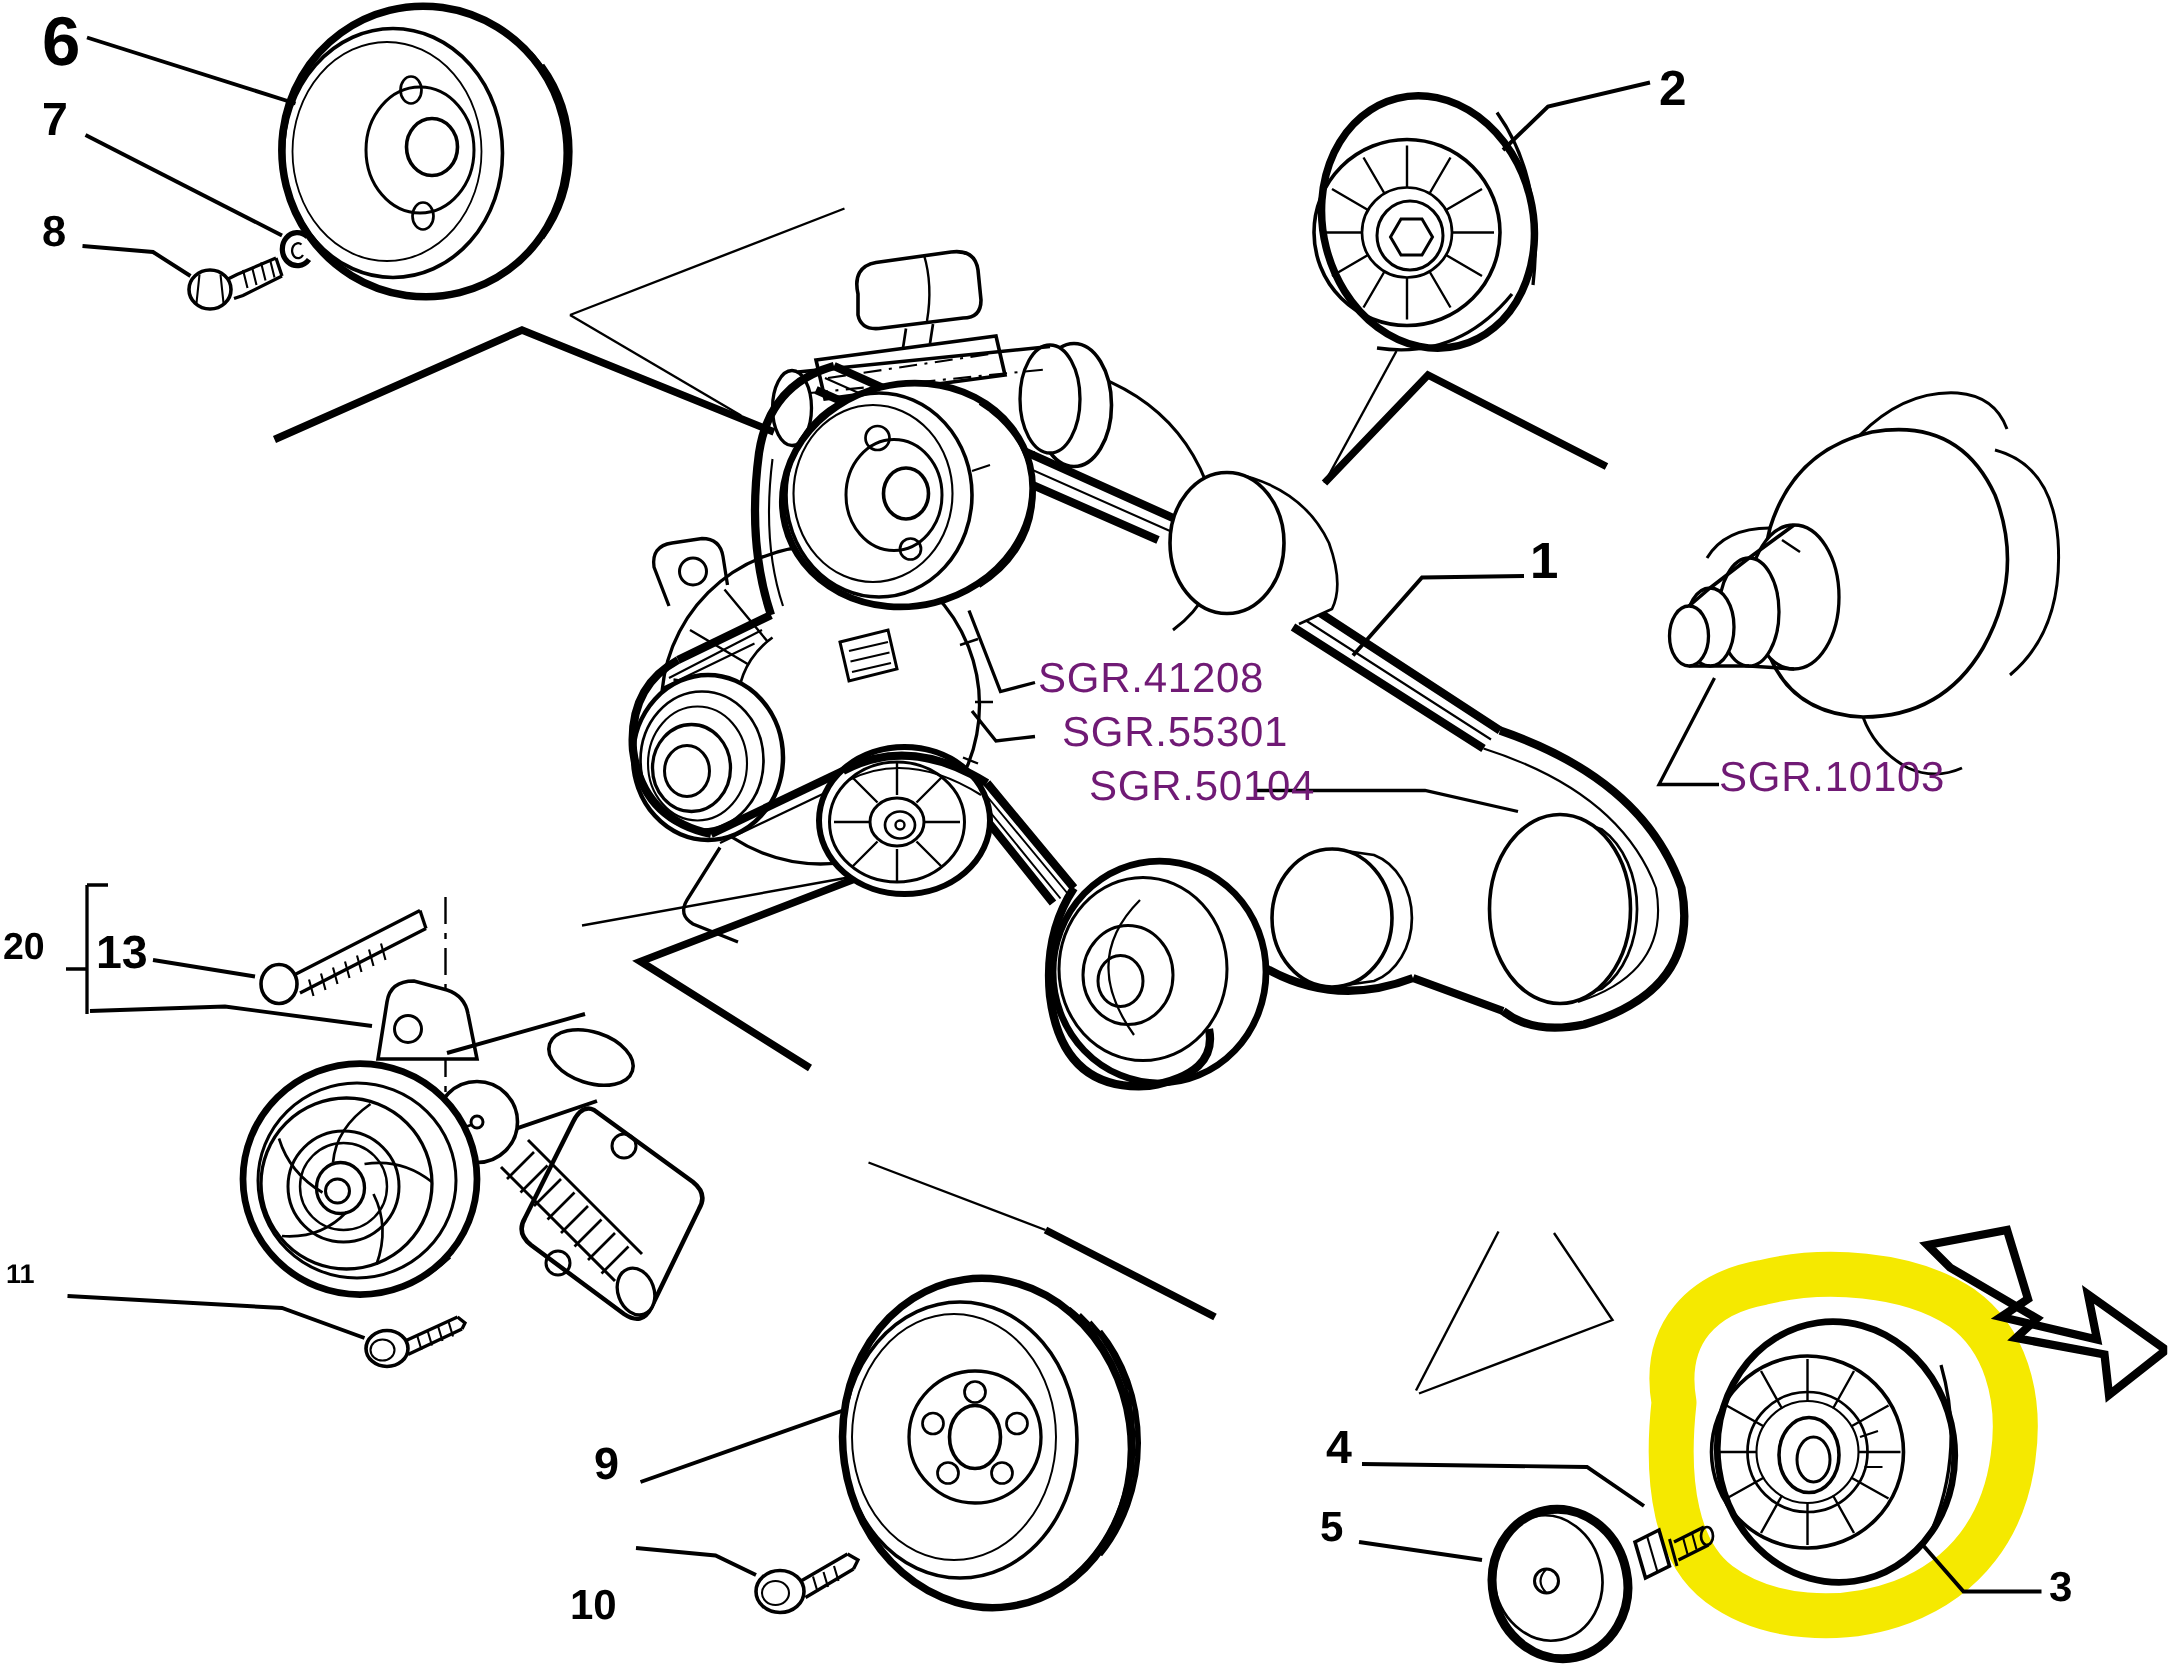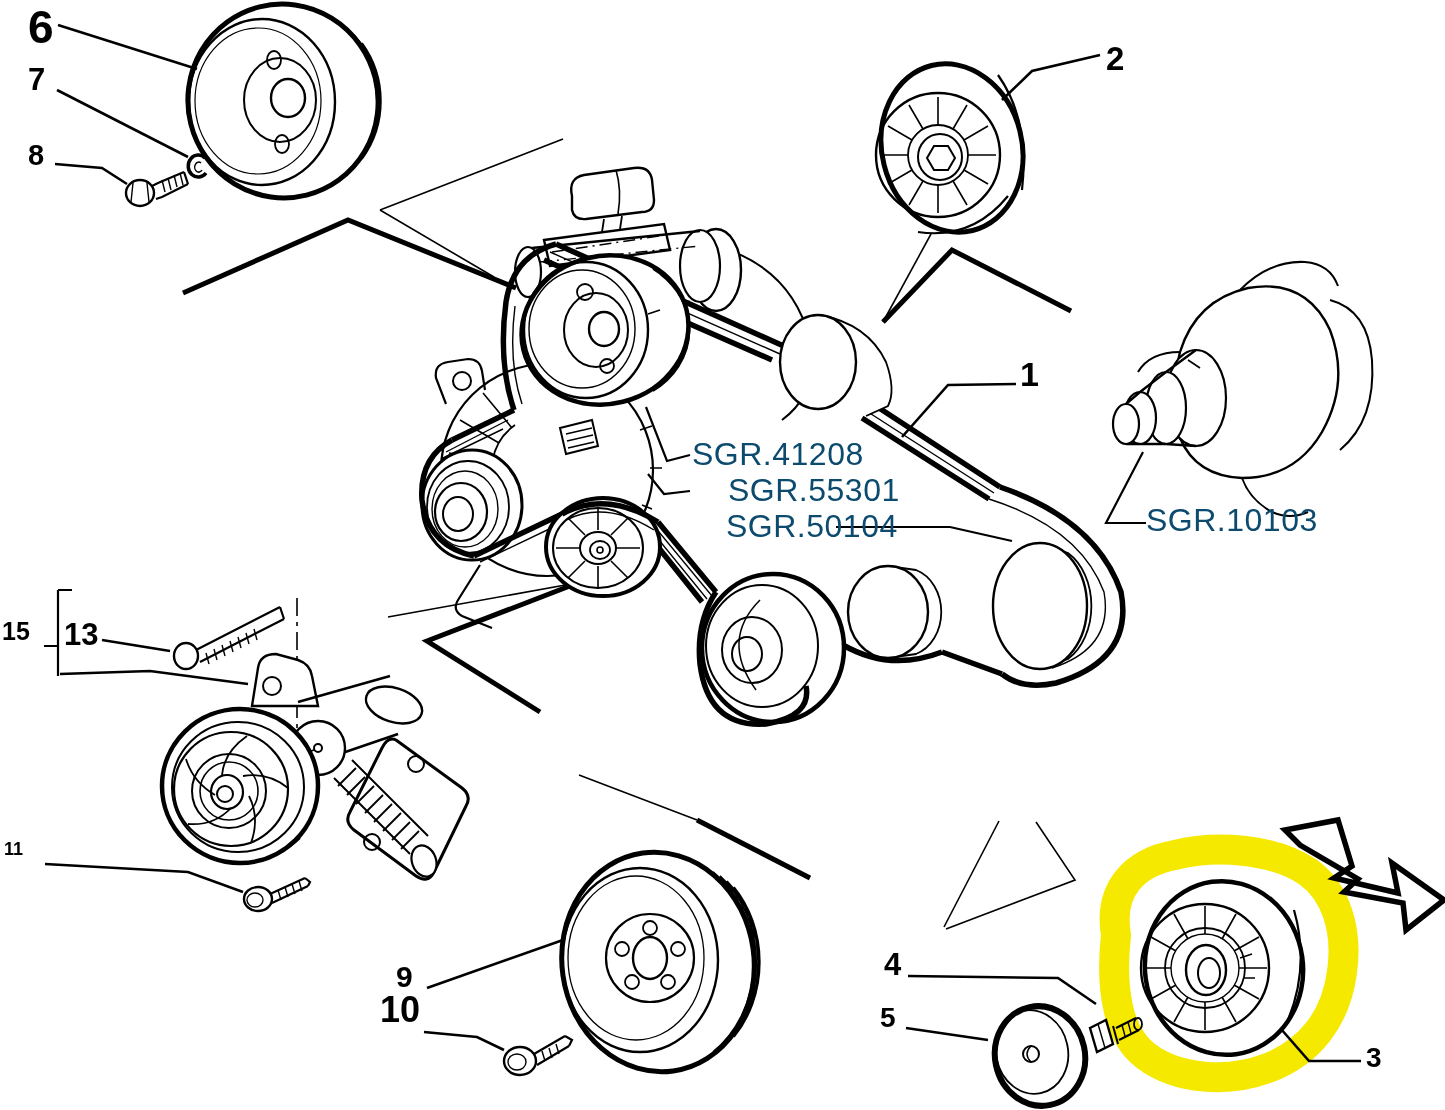--- a/index.html
+++ b/index.html
@@ -1,22 +1,22 @@
 <!DOCTYPE html>
 <html><head>
 <meta charset="utf-8">
 <style>
   html,body{margin:0;padding:0;background:#fff;}
   #stage{position:relative;width:1445px;height:1110px;background:#fff;overflow:hidden;
          font-family:"Liberation Sans",sans-serif;}
   #art{position:absolute;left:0;top:0;}
   .callout{position:absolute;font-weight:700;color:#000;line-height:1;
            font-family:"Liberation Sans",sans-serif;}
-  .code-label{position:absolute;font-weight:400;color:#0c4a6e;line-height:1;
-              font-size:32px;letter-spacing:0.5px;font-family:"Liberation Sans",sans-serif;}
+  .code-label{position:absolute;font-weight:400;color:#701a75;line-height:1;
+              font-size:28px;letter-spacing:0.5px;font-family:"Liberation Sans",sans-serif;}
 </style>
 </head>
 <body>
 
 <div id="stage">
 
 <svg id="art" width="1445" height="1110" viewBox="0 0 1445 1110" xmlns="http://www.w3.org/2000/svg" fill="none" stroke="#000" stroke-width="2">
 
   <g>
     <path d="M 1116,935 C 1108,888 1136,862 1175,855 C 1215,845 1272,848 1308,872
@@ -328,26 +328,26 @@
     <path d="M 1285,830 L 1338,820 L 1352,866 L 1334,878 L 1398,893 L 1392,863 L 1444,900
              L 1406,930 L 1403,903 L 1344,892 L 1358,879 L 1300,845 Z" fill="#fff" stroke-width="5.5" stroke-linejoin="miter"></path>
   </g>
 </svg>
 
   <div class="callout" style="left:28px;top:4px;font-size:46px;">6</div>
   <div class="callout" style="left:28px;top:64px;font-size:31px;">7</div>
   <div class="callout" style="left:28px;top:141px;font-size:29px;">8</div>
   <div class="callout" style="left:1106px;top:42px;font-size:33px;">2</div>
   <div class="callout" style="left:1020px;top:357px;font-size:34px;">1</div>
-  <div class="callout" style="left:2px;top:619px;font-size:25px;">15</div>
+  <div class="callout" style="left:2px;top:619px;font-size:25px;">20</div>
   <div class="callout" style="left:64px;top:619px;font-size:31px;">13</div>
   <div class="callout" style="left:4px;top:840px;font-size:18px;">11</div>
   <div class="callout" style="left:396px;top:962px;font-size:30px;">9</div>
-  <div class="callout" style="left:380px;top:992px;font-size:36px;">10</div>
+  <div class="callout" style="left:380px;top:1056px;font-size:28px;">10</div>
   <div class="callout" style="left:884px;top:949px;font-size:31px;">4</div>
   <div class="callout" style="left:880px;top:1004px;font-size:28px;">5</div>
   <div class="callout" style="left:1366px;top:1044px;font-size:28px;">3</div>
 
   <div class="code-label" style="left:692px;top:438px;">SGR.41208</div>
-  <div class="code-label" style="left:728px;top:474px;">SGR.55301</div>
+  <div class="code-label" style="left:708px;top:474px;">SGR.55301</div>
   <div class="code-label" style="left:726px;top:510px;">SGR.50104</div>
   <div class="code-label" style="left:1146px;top:504px;">SGR.10103</div>
 </div>
 
 </body></html>

